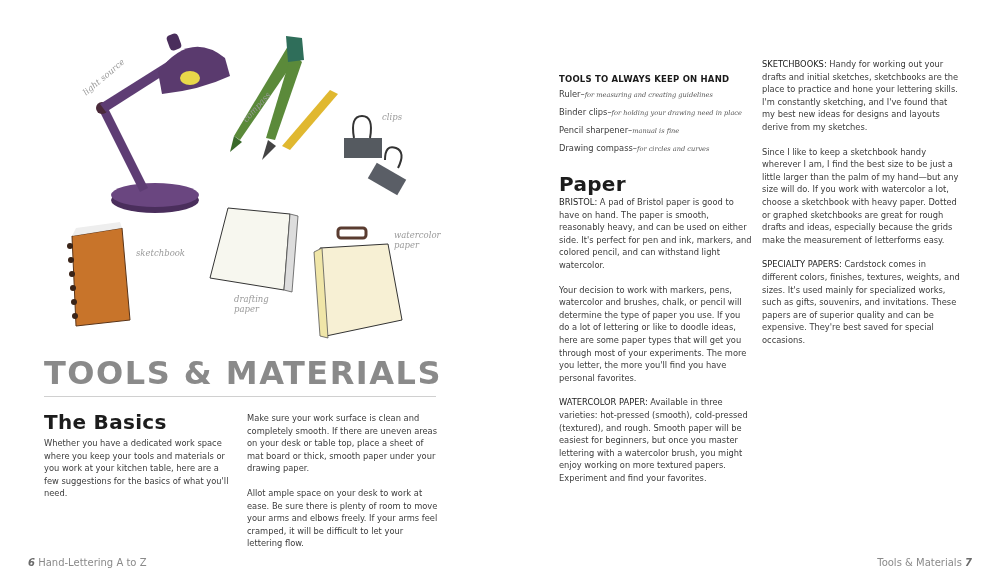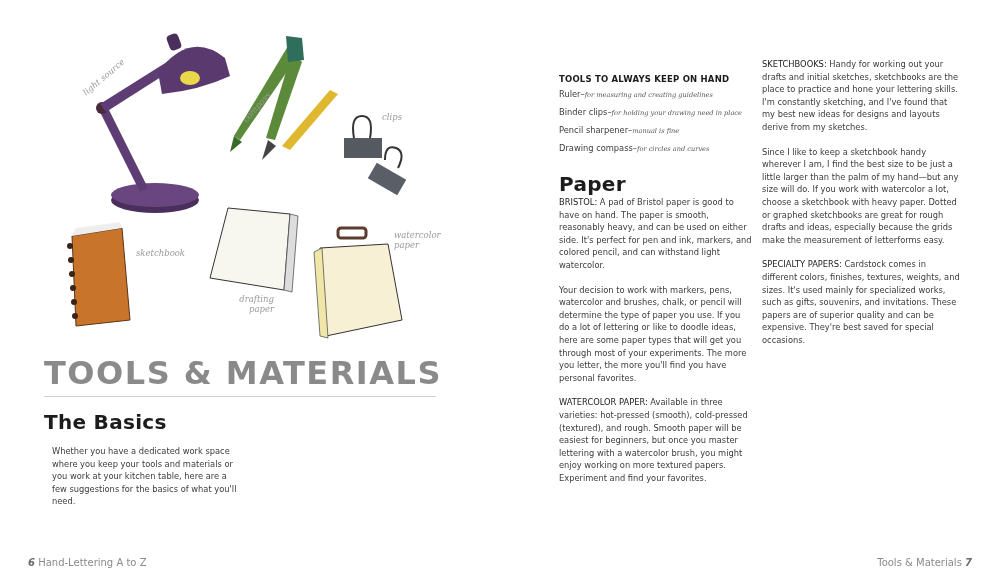--- a/index.html
+++ b/index.html
@@ -1,21 +1,21 @@
 <!DOCTYPE html>
 <html><head>
 <meta charset="utf-8">
 <style>
   html, body { margin: 0; padding: 0; }
   body {
     width: 1000px; height: 588px; background: #ffffff; position: relative; overflow: hidden;
     font-family: "DejaVu Sans", sans-serif; color: #3a3a3a;
   }
   .abs { position: absolute; }
-  .body-text { font-size: 8.3px; line-height: 12.6px; color: #3b3b3b; margin: 8px; }
+  .body-text { font-size: 8.3px; line-height: 12.6px; color: #3b3b3b; margin: 0; }
   .body-text b { color: #1a1a1a; font-weight: normal; }
   .para { margin: 0 0 12px 0; }
   .h2 { font-family: "DejaVu Sans", sans-serif; font-weight: bold; color: #1c1c1c; font-size: 20px; letter-spacing: 0.3px; margin: 0; }
   .big-title {
     font-family: "DejaVu Sans", sans-serif; font-weight: bold; color: #8a8a8a;
     font-size: 32px; letter-spacing: 1.5px; white-space: nowrap;
   }
   .rule { height: 1px; background: #d0d0d0; }
   .tools-title { font-weight: bold; font-size: 8.5px; color: #1a1a1a; margin: 16px 0 2px 0; letter-spacing: 0.2px; }
   .tool-line { font-size: 8.3px; line-height: 17px; color: #3b3b3b; white-space: nowrap; }
@@ -80,31 +80,33 @@
     <g>
       <path d="M280 228 L348 224 L362 300 L286 316 Z" fill="#f7f0d4" stroke="#333" stroke-width="1"></path>
       <path d="M274 232 L282 228 L288 318 L280 316 Z" fill="#f0e6a8" stroke="#555" stroke-width="0.8"></path>
       <rect x="298" y="208" width="28" height="10" rx="3" fill="none" stroke="#5a3c30" stroke-width="3"></rect>
     </g>
   </svg>
   <div class="abs label" style="left:38px;top:52px;transform:rotate(-40deg);">light source</div>
   <div class="abs label" style="left:198px;top:82px;transform:rotate(-48deg);">compass</div>
   <div class="abs label" style="left:342px;top:92px;">clips</div>
   <div class="abs label" style="left:96px;top:228px;">sketchbook</div>
-  <div class="abs label" style="left:194px;top:274px;width:40px;text-align:right;">drafting paper</div>
+  <div class="abs label" style="left:194px;top:274px;width:40px;text-align:left;">drafting paper</div>
   <div class="abs label" style="left:354px;top:210px;width:50px;">watercolor paper</div>
 </div>
 
 <div class="abs big-title" style="left:44px;top:354px;">TOOLS &amp; MATERIALS</div>
 <div class="abs rule" style="left:44px;top:396px;width:392px;"></div>
 
 <div class="abs h2" style="left:44px;top:410px;">The Basics</div>
 <p class="abs body-text" style="left:44px;top:437px;width:192px;">Whether you have a dedicated work space where you keep your tools and materials or you work at your kitchen table, here are a few suggestions for the basics of what you'll need.</p>
 
 <div class="abs" style="left:247px;top:412px;width:192px;">
+  <p class="body-text para">Make sure your work surface is clean and completely smooth. If there are uneven areas on your desk or table top, place a sheet of mat board or thick, smooth paper under your drawing paper.</p>
+  <p class="body-text para">Allot ample space on your desk to work at ease. Be sure there is plenty of room to move your arms and elbows freely. If your arms feel cramped, it will be difficult to let your lettering flow.</p>
 </div>
 
 <div class="abs folio" style="left:28px;top:557px;">
   <span class="num">6</span>
   <span>Hand-Lettering A to Z</span>
 </div>
 
 <div class="abs" style="left:559px;top:58px;width:193px;">
   <div class="tools-title">TOOLS TO ALWAYS KEEP ON HAND</div>
   <div>

